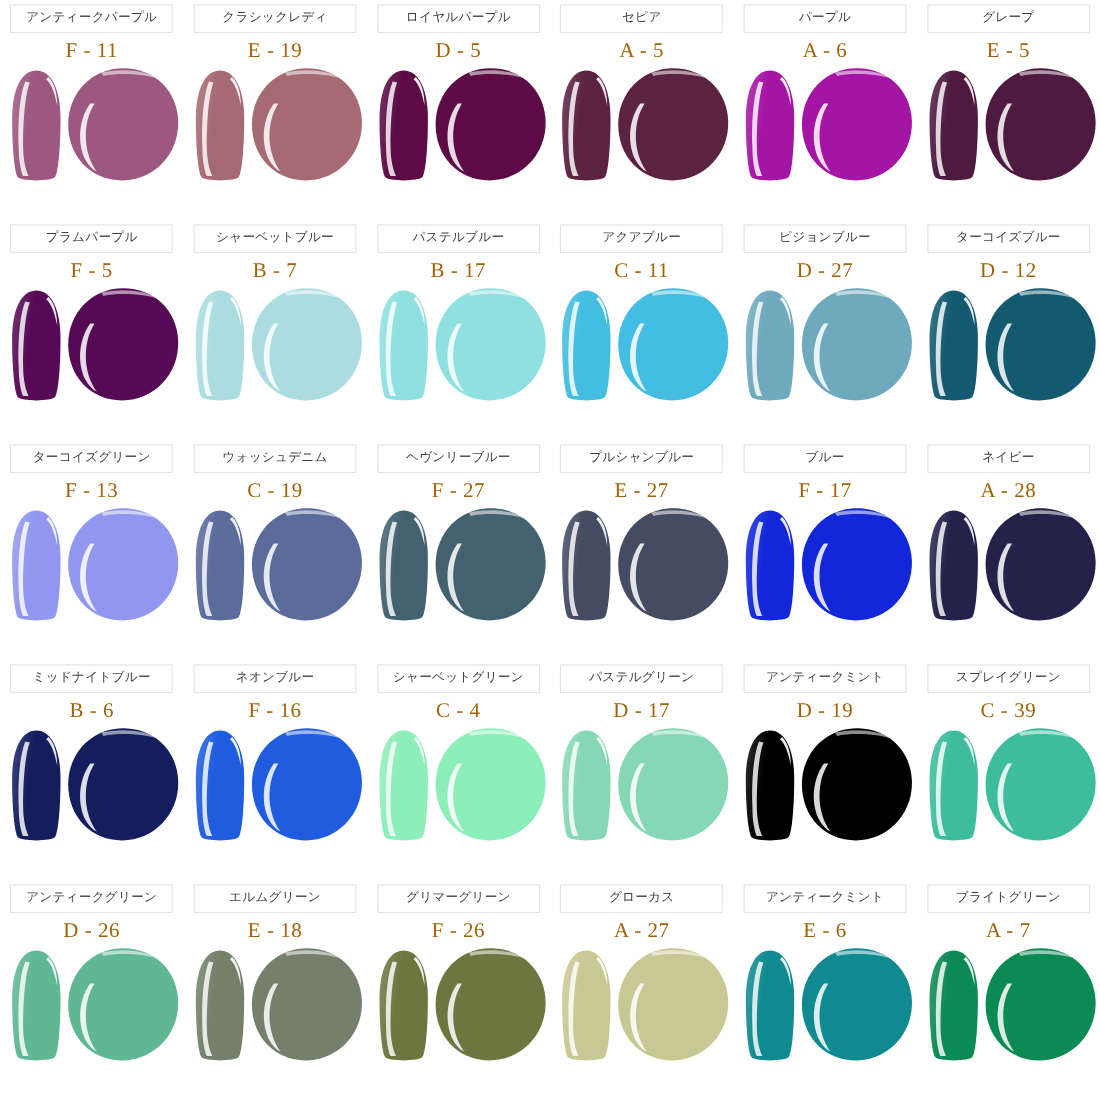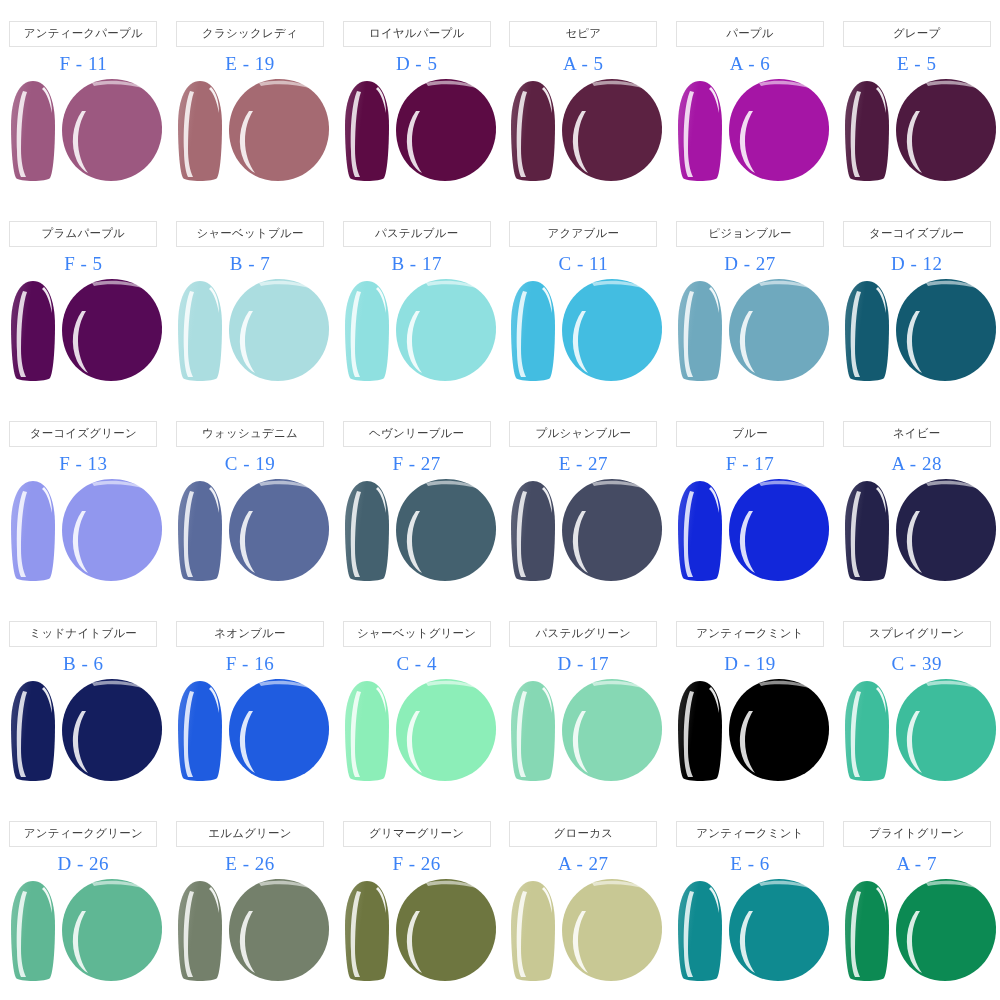--- a/index.html
+++ b/index.html
@@ -26,21 +26,21 @@
     display: flex;
     flex-direction: row;
   }
 
   .swatch-cell {
     flex: 1 1 0;
     display: flex;
     flex-direction: column;
     align-items: center;
     position: relative;
-    padding-top: 21px;
+    padding-top: 4px;
     box-sizing: border-box;
   }
 
   .name-box {
     width: 148px;
     height: 26px;
     border: 1px solid #e2e2e2;
     background: #ffffff;
     display: flex;
     align-items: center;
@@ -53,21 +53,21 @@
     font-size: 11.5px;
     color: #3c3c3c;
     letter-spacing: 0.2px;
     white-space: nowrap;
     line-height: 1;
   }
 
   .code-text {
     font-family: "Liberation Serif", serif;
     font-size: 19px;
-    color: #3b82f6;
+    color: #a16207;
     margin-top: 7px;
     margin-bottom: 2px;
     letter-spacing: 0.5px;
     line-height: 1;
   }
 
   .art {
     width: 166px;
     height: 108px;
     position: relative;
@@ -766,21 +766,21 @@
             <path d="M112 2 C140 2 161 22 162 50 C163 80 140 104 111 104 C82 104 62 82 62 53 C62 24 84 2 112 2 Z" fill="url(#bg24)"></path>
             <path d="M92 6 C108 2 132 3 146 12 C130 7 108 6 94 9 Z" fill="#ffffff" opacity="0.55"></path>
             <path d="M82 34 C72 48 70 68 77 84 C80 90 84 94 88 96 C82 88 78 76 78 64 C78 52 81 42 86 34 Z" fill="#ffffff" opacity="0.85"></path>
           </svg>
         </div>
       </div>
       <div class="swatch-cell">
         <div class="name-box">
           <span class="name-text">エルムグリーン</span>
         </div>
-        <div class="code-text">E - 26</div>
+        <div class="code-text">E - 18</div>
         <div class="art">
           <svg viewBox="0 0 166 108">
             <defs>
               <linearGradient id="ng25" x1="0" y1="0" x2="1" y2="0.3">
                 <stop offset="0%" stop-color="#74806b" stop-opacity="0.82"></stop>
                 <stop offset="45%" stop-color="#74806b"></stop>
                 <stop offset="100%" stop-color="#74806b"></stop>
               </linearGradient>
               <radialGradient id="bg25" cx="0.38" cy="0.3" r="0.85">
                 <stop offset="0%" stop-color="#74806b"></stop>

